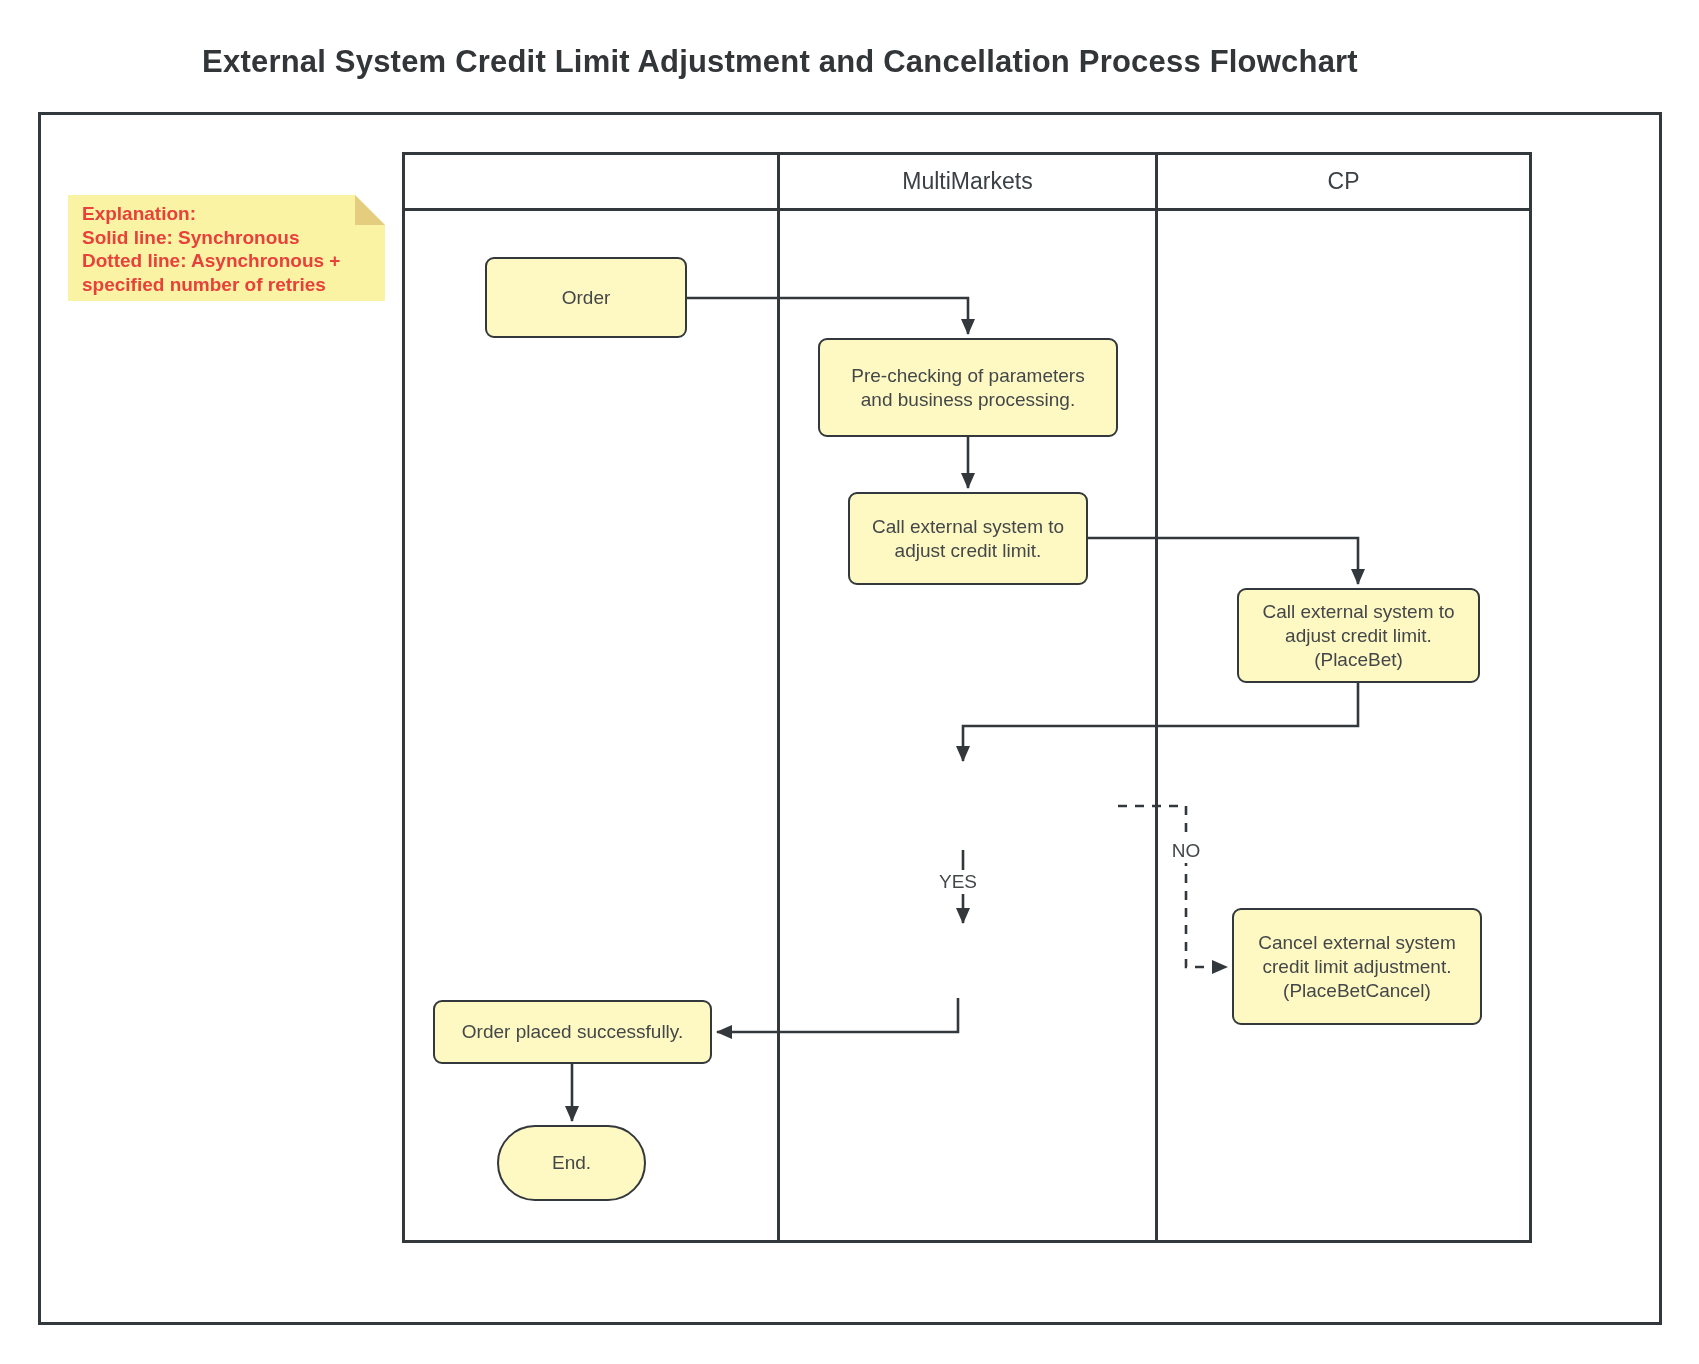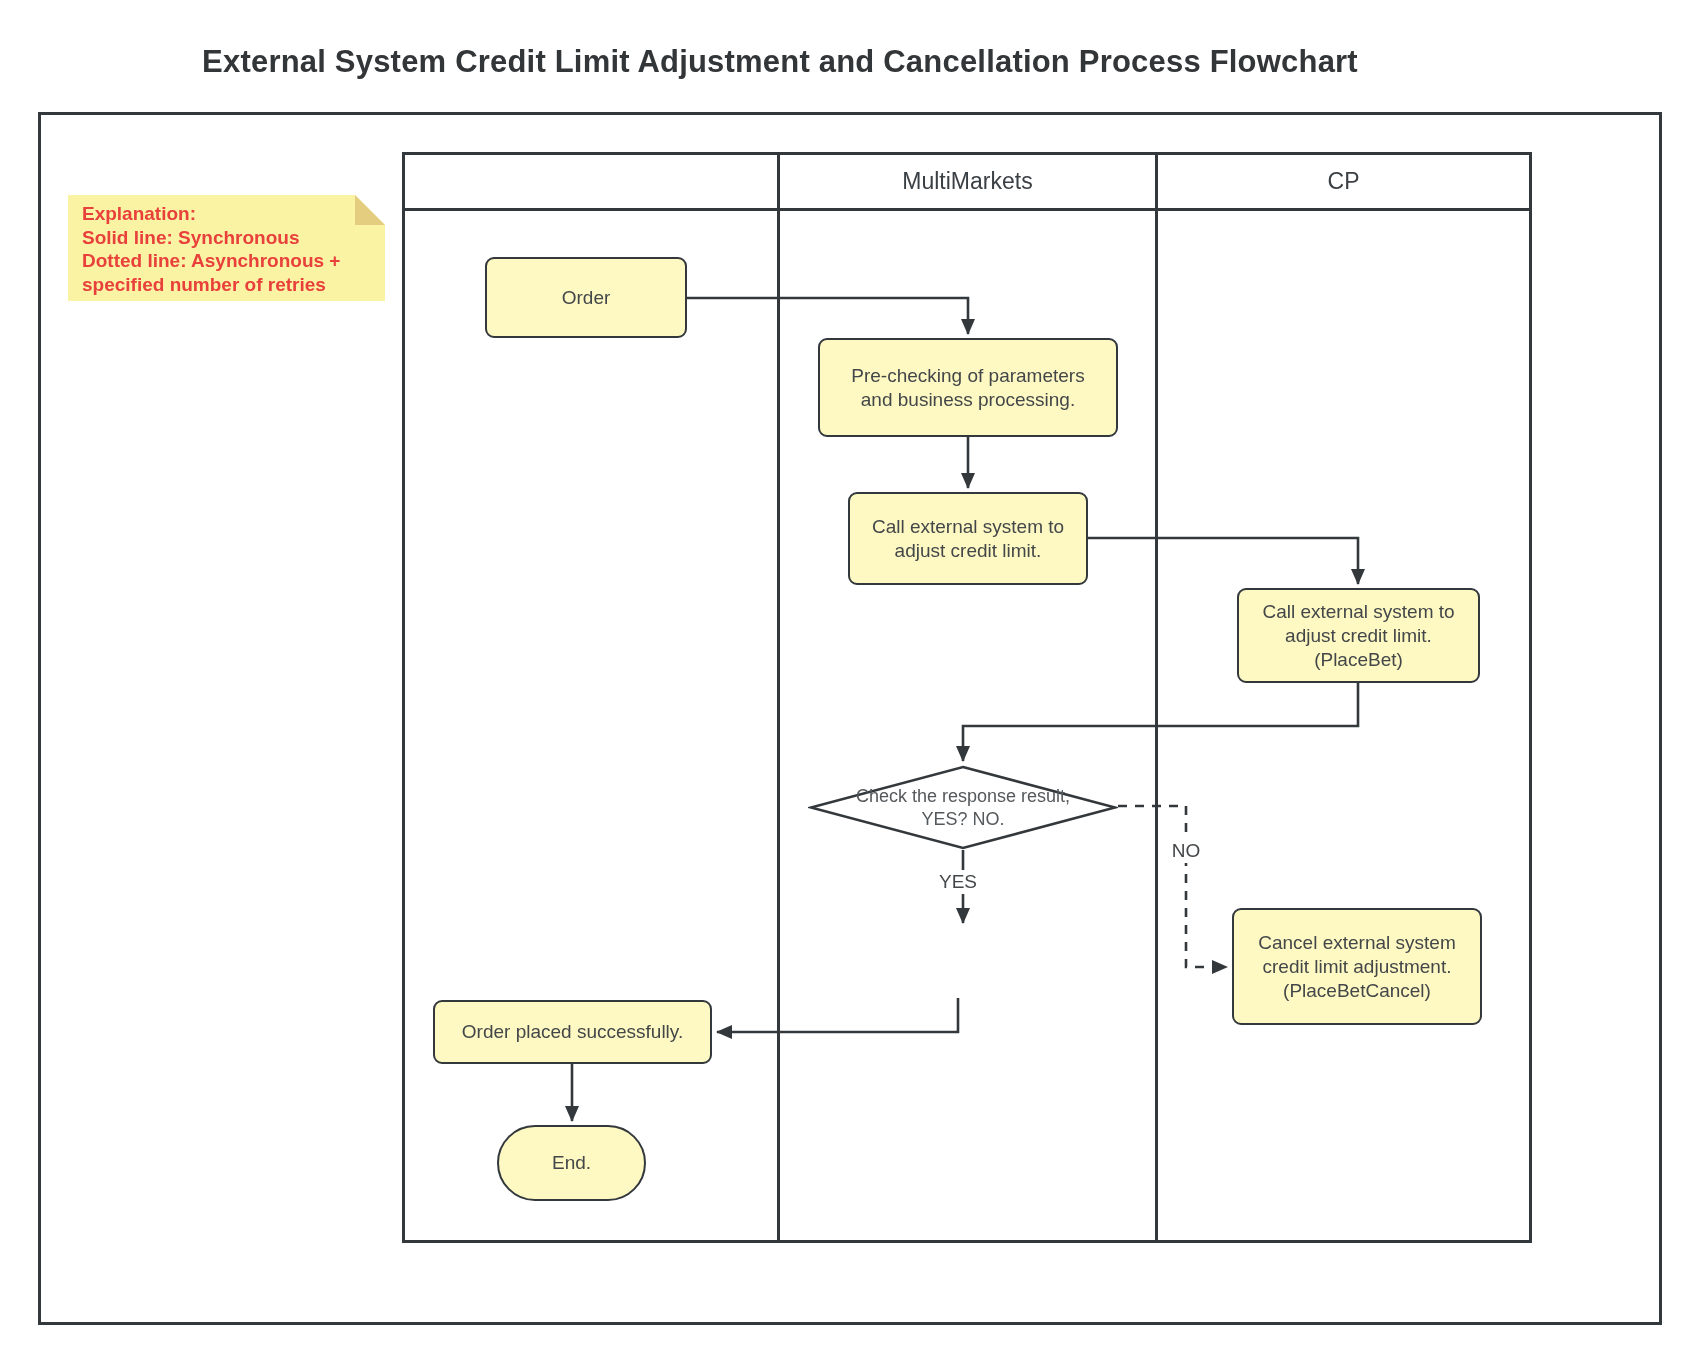--- a/index.html
+++ b/index.html
@@ -134,27 +134,20 @@
     <div class="node-label">Call external system to
 adjust credit limit.</div>
   </div>
 
   <div class="node" style="left:1237px; top:588px; width:243px; height:95px;">
     <div class="node-label">Call external system to
 adjust credit limit.
 (PlaceBet)</div>
   </div>
 
-  <div class="node decision" style="left:808px; top:765px; width:310px; height:85px;">
-    <svg width="310" height="85">
-      <polygon points="155,2 307,42.5 155,83 3,42.5" fill="#ffffff" stroke="#33383c" stroke-width="2.6"></polygon>
-    </svg>
-    <div class="node-label">Check the response result,
-YES? NO.</div>
-  </div>
 
 
   <div class="node" style="left:433px; top:1000px; width:279px; height:64px;">
     <div class="node-label">Order placed successfully.</div>
   </div>
 
   <div class="node terminator" style="left:497px; top:1125px; width:149px; height:76px;">
     <div class="node-label">End.</div>
   </div>
 

